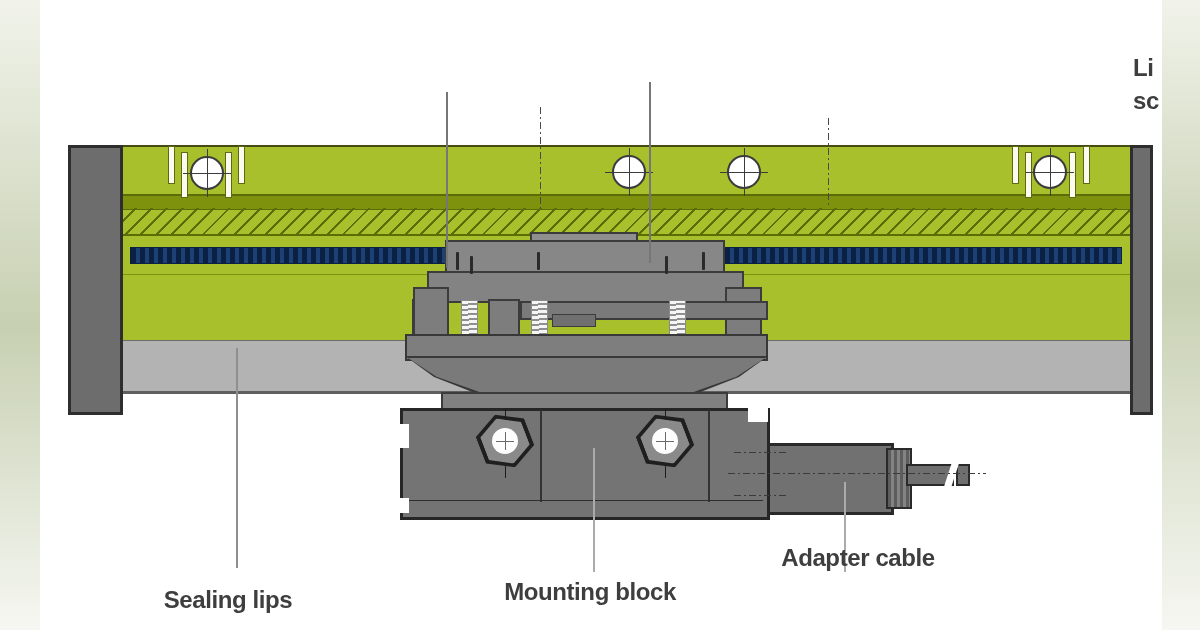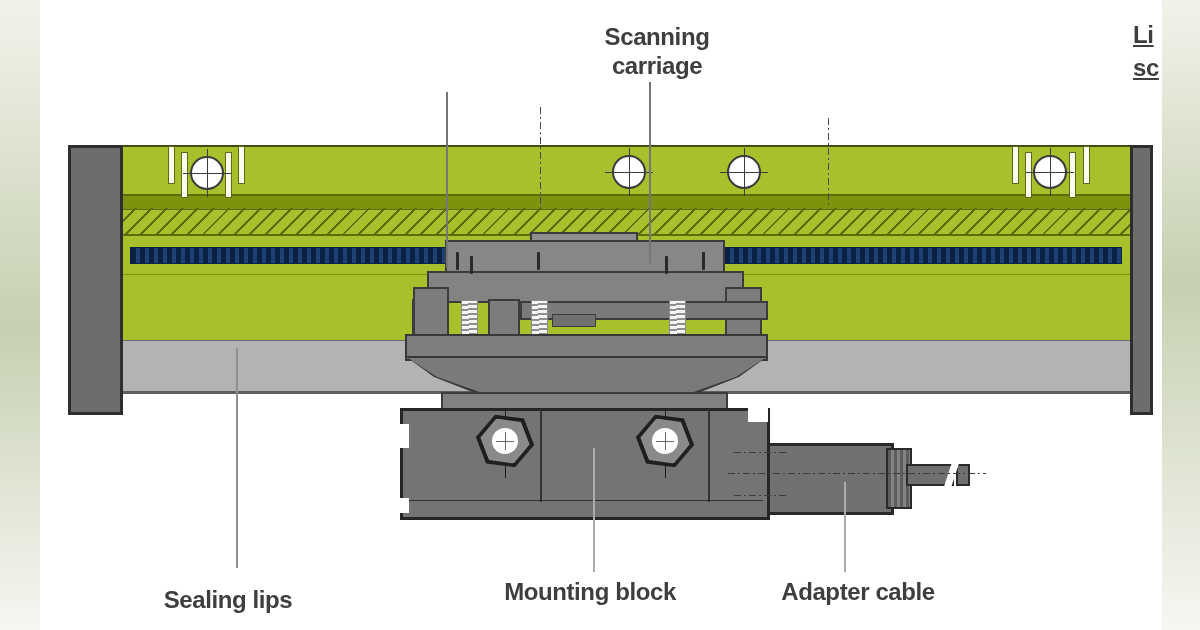--- a/index.html
+++ b/index.html
@@ -196,28 +196,24 @@
   <div class="dashline-h" style="left:734px;top:452px;width:54px;"></div>
   <div class="dashline-h" style="left:728px;top:473px;width:258px;"></div>
   <div class="dashline-h" style="left:734px;top:495px;width:54px;"></div>
 
   <div class="leader" style="left:446px;top:92px;height:176px;background:#767676;"></div>
   <div class="leader" style="left:649px;top:82px;height:181px;background:#767676;"></div>
   <div class="leader" style="left:236px;top:348px;height:220px;background:var(--leader-gray);"></div>
   <div class="leader" style="left:593px;top:448px;height:124px;background:#ababab;"></div>
   <div class="leader" style="left:844px;top:482px;height:90px;background:#ababab;"></div>
 
-  <div class="label centered" style="left:657px;top:22px;">
-    <div>Scanning</div>
-    <div>carriage</div>
-  </div>
-  <div class="label" style="left:1133px;top:18px;line-height:33px;text-decoration:underline;">
+  <div class="label" style="left:1133px;top:51px;line-height:33px;">
     <div>Li</div>
     <div>sc</div>
   </div>
   <div class="label centered" style="left:590px;top:577px;">Mounting block</div>
   <div class="label centered" style="left:228px;top:585px;">Sealing lips</div>
-  <div class="label centered" style="left:858px;top:577px;">Adapter cable</div>
+  <div class="label centered" style="left:858px;top:543px;">Adapter cable</div>
 
   <div class="side-strip" id="strip-left"></div>
   <div class="side-strip" id="strip-right"></div>
 
 </div>
 
 </body></html>

